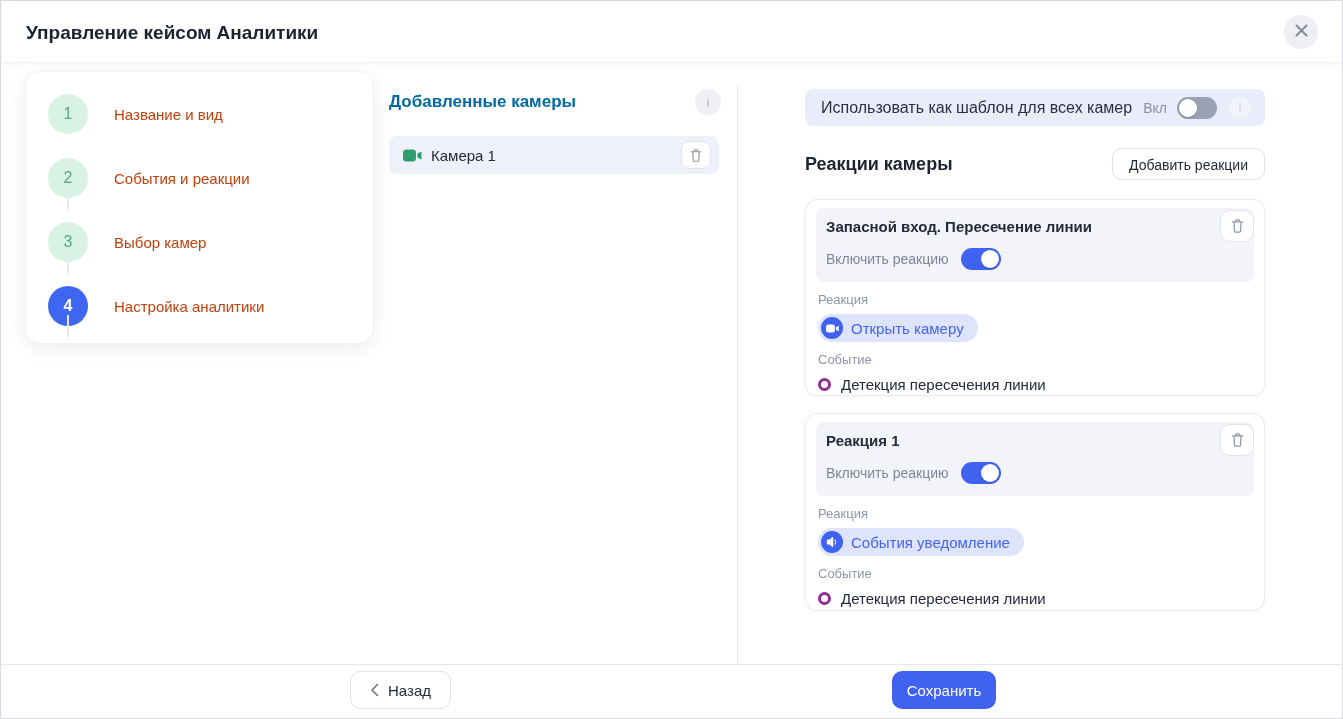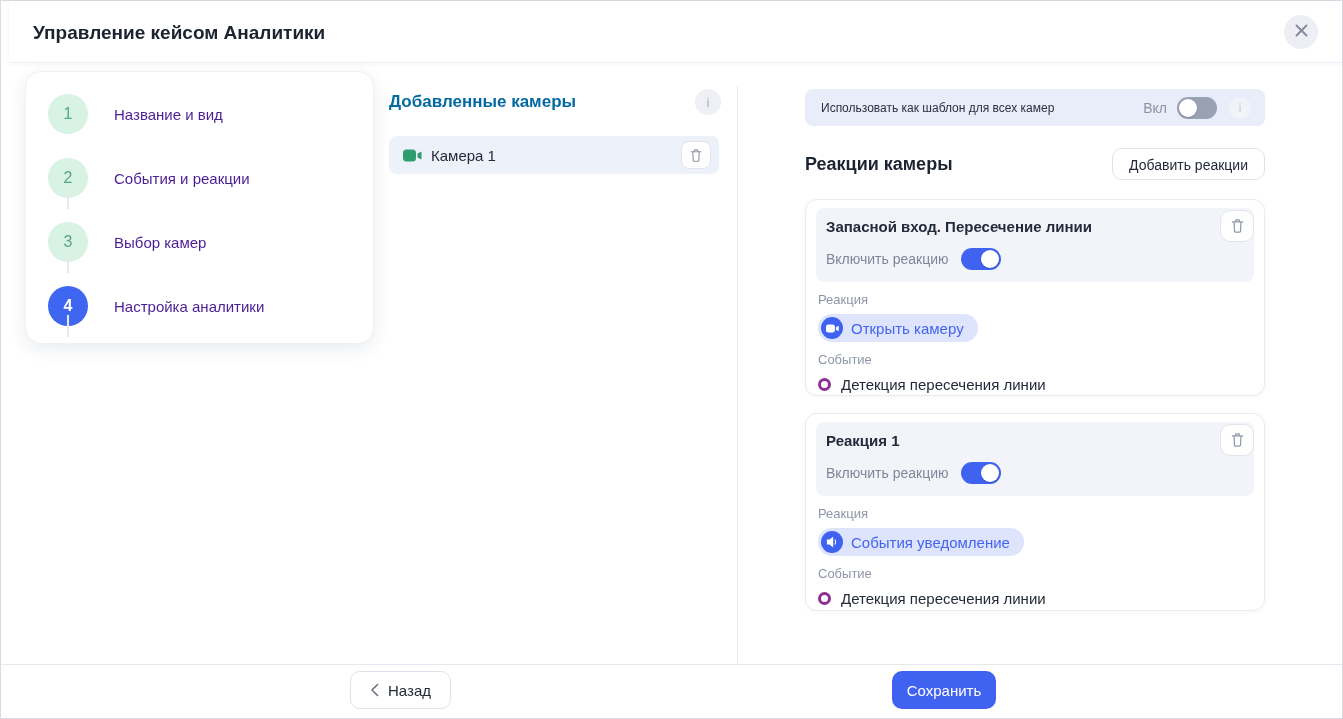--- a/index.html
+++ b/index.html
@@ -1,46 +1,46 @@
 <!DOCTYPE html>
 <html><head>
 <meta charset="utf-8">
 <style>
   * { margin:0; padding:0; box-sizing:border-box; }
   html,body { width:1343px; height:719px; background:#fff; font-family:"Liberation Sans", sans-serif; color:#232a3a; overflow:hidden; }
   .app { position:relative; width:1343px; height:719px; background:#fff; border:1px solid #d8dbe2; }
 
   
-  .hdr { position:absolute; top:0; left:8px; right:0; height:62px; background:#fff; border-bottom:1px solid #eef0f4; box-shadow:0 1px 4px rgba(20,30,60,.05); z-index:5; }
+  .hdr { position:absolute; top:0; left:1px; right:0; height:62px; background:#fff; border-bottom:1px solid #eef0f4; box-shadow:0 1px 4px rgba(20,30,60,.05); z-index:5; }
   .hdr-title { position:absolute; left:24px; top:21px; font-size:19px; font-weight:700; color:#1b2230; }
   .hdr-close { position:absolute; right:24px; top:14px; width:34px; height:34px; border-radius:50%; background:#edeff4; border:none; display:flex; align-items:center; justify-content:center; cursor:pointer; }
 
   
   .stepper { position:absolute; left:24px; top:70px; width:349px; height:273px; background:#fff; border:1px solid #f0f1f6; border-radius:16px; box-shadow:0 5px 18px rgba(25,39,80,.09); padding-top:10px; }
   .step { position:relative; height:64px; display:flex; align-items:center; padding-left:22px; }
   .step-circle { width:40px; height:40px; border-radius:50%; display:flex; align-items:center; justify-content:center; font-size:16px; flex:0 0 40px; }
   .step.done .step-circle { background:#d8f2e4; color:#55a97e; }
   .step.active .step-circle { background:#3e66f0; color:#fff; font-weight:600; }
-  .step-label { margin-left:26px; font-size:15px; color:#4c1d95; }
+  .step-label { margin-left:26px; font-size:15px; color:#c2410c; }
   .step-conn { position:absolute; left:41px; width:2px; height:22px; background:#e6e9f0; }
   .conn1 { top:115px; } .conn2 { top:179px; } .conn3 { top:243px; }
 
   
   .cam-title { position:absolute; left:388px; top:91px; font-size:17px; font-weight:700; color:#0369a1; }
   .cam-info { position:absolute; left:694px; top:88px; width:26px; height:26px; border-radius:50%; background:#eef0f5; color:#a8aebd; font-size:13px; display:flex; align-items:center; justify-content:center; border:none; cursor:pointer; }
   .cam-row { position:absolute; left:388px; top:135px; width:330px; height:38px; background:#edf1fa; border-radius:8px; display:flex; align-items:center; padding:0 8px 0 14px; }
   .cam-name { margin-left:9px; font-size:15px; color:#232a3a; flex:1; }
   .icon-btn { background:#fff; border:1px solid #e1e4ec; border-radius:8px; display:flex; align-items:center; justify-content:center; cursor:pointer; }
   .cam-del { width:30px; height:28px; }
 
   .vdivider { position:absolute; left:736px; top:85px; width:1px; height:578px; background:#e7e9f0; }
 
   
   .banner { position:absolute; left:804px; top:88px; width:460px; height:37px; background:#e8edf9; border-radius:8px; display:flex; align-items:center; padding:0 14px 0 16px; }
-  .banner-label { flex:1; font-size:12px; color:#2a3040; }
+  .banner-label { flex:1; font-size:16px; color:#2a3040; }
   .banner-state { font-size:14px; color:#8b93a7; margin-right:10px; }
   .banner-info { width:22px; height:22px; border-radius:50%; background:#f1f3f9; color:#c7ccd8; font-size:12px; display:flex; align-items:center; justify-content:center; border:none; margin-left:12px; cursor:pointer; }
 
   .toggle { width:40px; height:22px; border-radius:11px; position:relative; cursor:pointer; flex:0 0 40px; }
   .toggle .knob { position:absolute; top:2px; width:18px; height:18px; border-radius:50%; background:#fff; box-shadow:0 1px 2px rgba(0,0,0,.15); }
   .toggle.off { background:#99a1b3; } .toggle.off .knob { left:2px; }
   .toggle.on { background:#3f63f0; } .toggle.on .knob { right:2px; }
 
   .rx-header { position:absolute; left:804px; top:147px; width:460px; height:32px; display:flex; align-items:center; justify-content:space-between; }
   .rx-title { font-size:18px; font-weight:700; color:#1c2331; }

